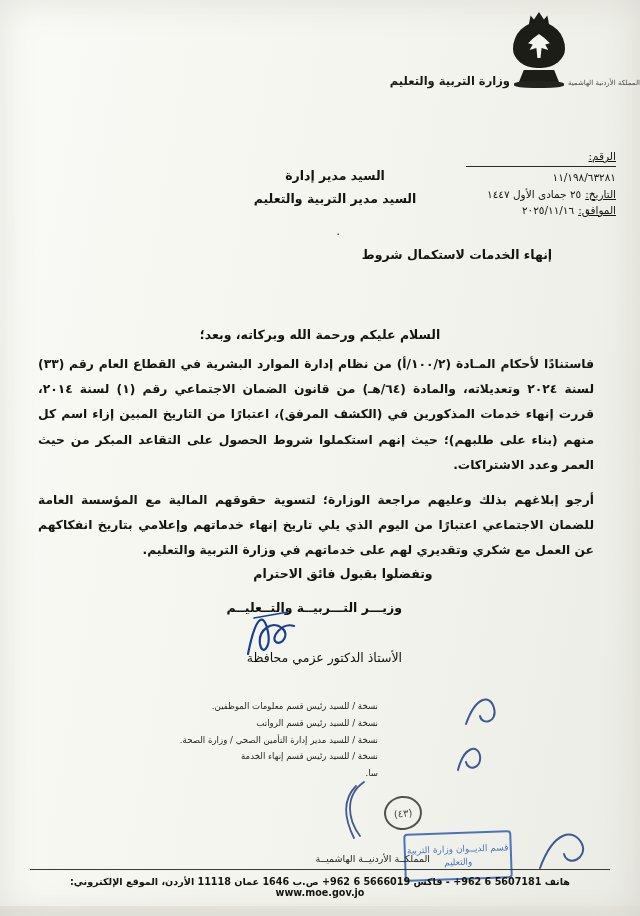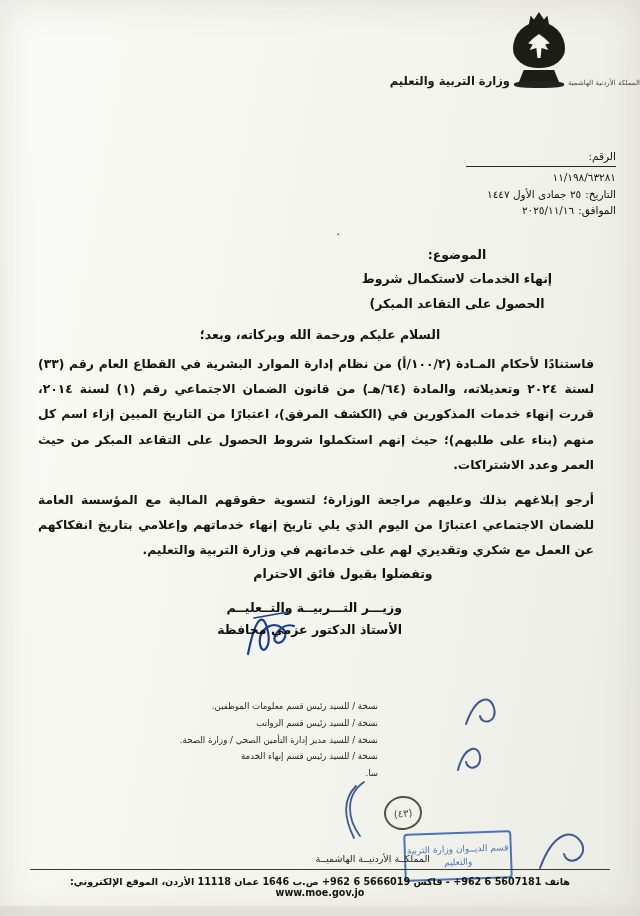--- a/index.html
+++ b/index.html
@@ -109,21 +109,21 @@
     font-size: 10.5px;
     line-height: 1.55;
     color: #15150f;
   }
   .meta .row {
     display: flex;
     justify-content: flex-start;
     gap: 4px;
     direction: rtl;
   }
-  .meta .lbl { white-space: nowrap; }
+  .meta .lbl { white-space: nowrap; text-decoration: underline; }
   .meta .val { white-space: nowrap; }
   .meta .rule {
     border-bottom: 1px solid #2a2a24;
     width: 100%;
     height: 1px;
     margin: 1px 0 2px;
   }
 
   
   .addressee {
@@ -197,24 +197,24 @@
   .sig-title {
     position: absolute;
     top: 600px;
     right: 238px;
     font-size: 12.5px;
     font-weight: bold;
     letter-spacing: 1px;
   }
   .sig-name {
     position: absolute;
-    top: 622px;
+    top: 650px;
     right: 238px;
     font-size: 12.5px;
-    font-weight: bold;
+    font-weight: normal;
   }
   .sig-scribble {
     position: absolute;
     top: 604px;
     right: 332px;
     width: 70px;
     height: 62px;
     pointer-events: none;
   }
 
@@ -335,27 +335,29 @@
     <div class="row">
       <span class="lbl">التاريخ:</span>
       <span class="val">٢٥ جمادى الأول ١٤٤٧</span>
     </div>
     <div class="row">
       <span class="lbl">الموافق:</span>
       <span class="val">٢٠٢٥/١١/١٦</span>
     </div>
   </div>
 
+  <div class="addressee">
+    <div>السيد مدير إدارة</div>
+    <div>السيد مدير التربية والتعليم</div>
+  </div>
 
   <div class="dot-mark">·</div>
 
   <div class="subject">
-    <span class="label">الموضوع:</span>
     <span class="label">إنهاء الخدمات لاستكمال شروط</span>
-    <span class="label">الحصول على التقاعد المبكر)</span>
   </div>
 
   <div class="greeting">السلام عليكم ورحمة الله وبركاته، وبعد؛</div>
 
   <div class="body">
     <p>فاستنادًا لأحكام المـادة (١٠٠/٢/أ) من نظام إدارة الموارد البشرية في القطاع العام رقم (٣٣) لسنة ٢٠٢٤ وتعديلاته، والمادة (٦٤/هـ) من قانون الضمان الاجتماعي رقم (١) لسنة ٢٠١٤، قررت إنهاء خدمات المذكورين في (الكشف المرفق)، اعتبارًا من التاريخ المبين إزاء اسم كل منهم (بناء على طلبهم)؛ حيث إنهم استكملوا شروط الحصول على التقاعد المبكر من حيث العمر وعدد الاشتراكات.</p>
     <p>أرجو إبلاغهم بذلك وعليهم مراجعة الوزارة؛ لتسوية حقوقهم المالية مع المؤسسة العامة للضمان الاجتماعي اعتبارًا من اليوم الذي يلي تاريخ إنهاء خدماتهم وإعلامي بتاريخ انفكاكهم عن العمل مع شكري وتقديري لهم على خدماتهم في وزارة التربية والتعليم.</p>
   </div>
 
   <div class="closing">وتفضلوا بقبول فائق الاحترام</div>

